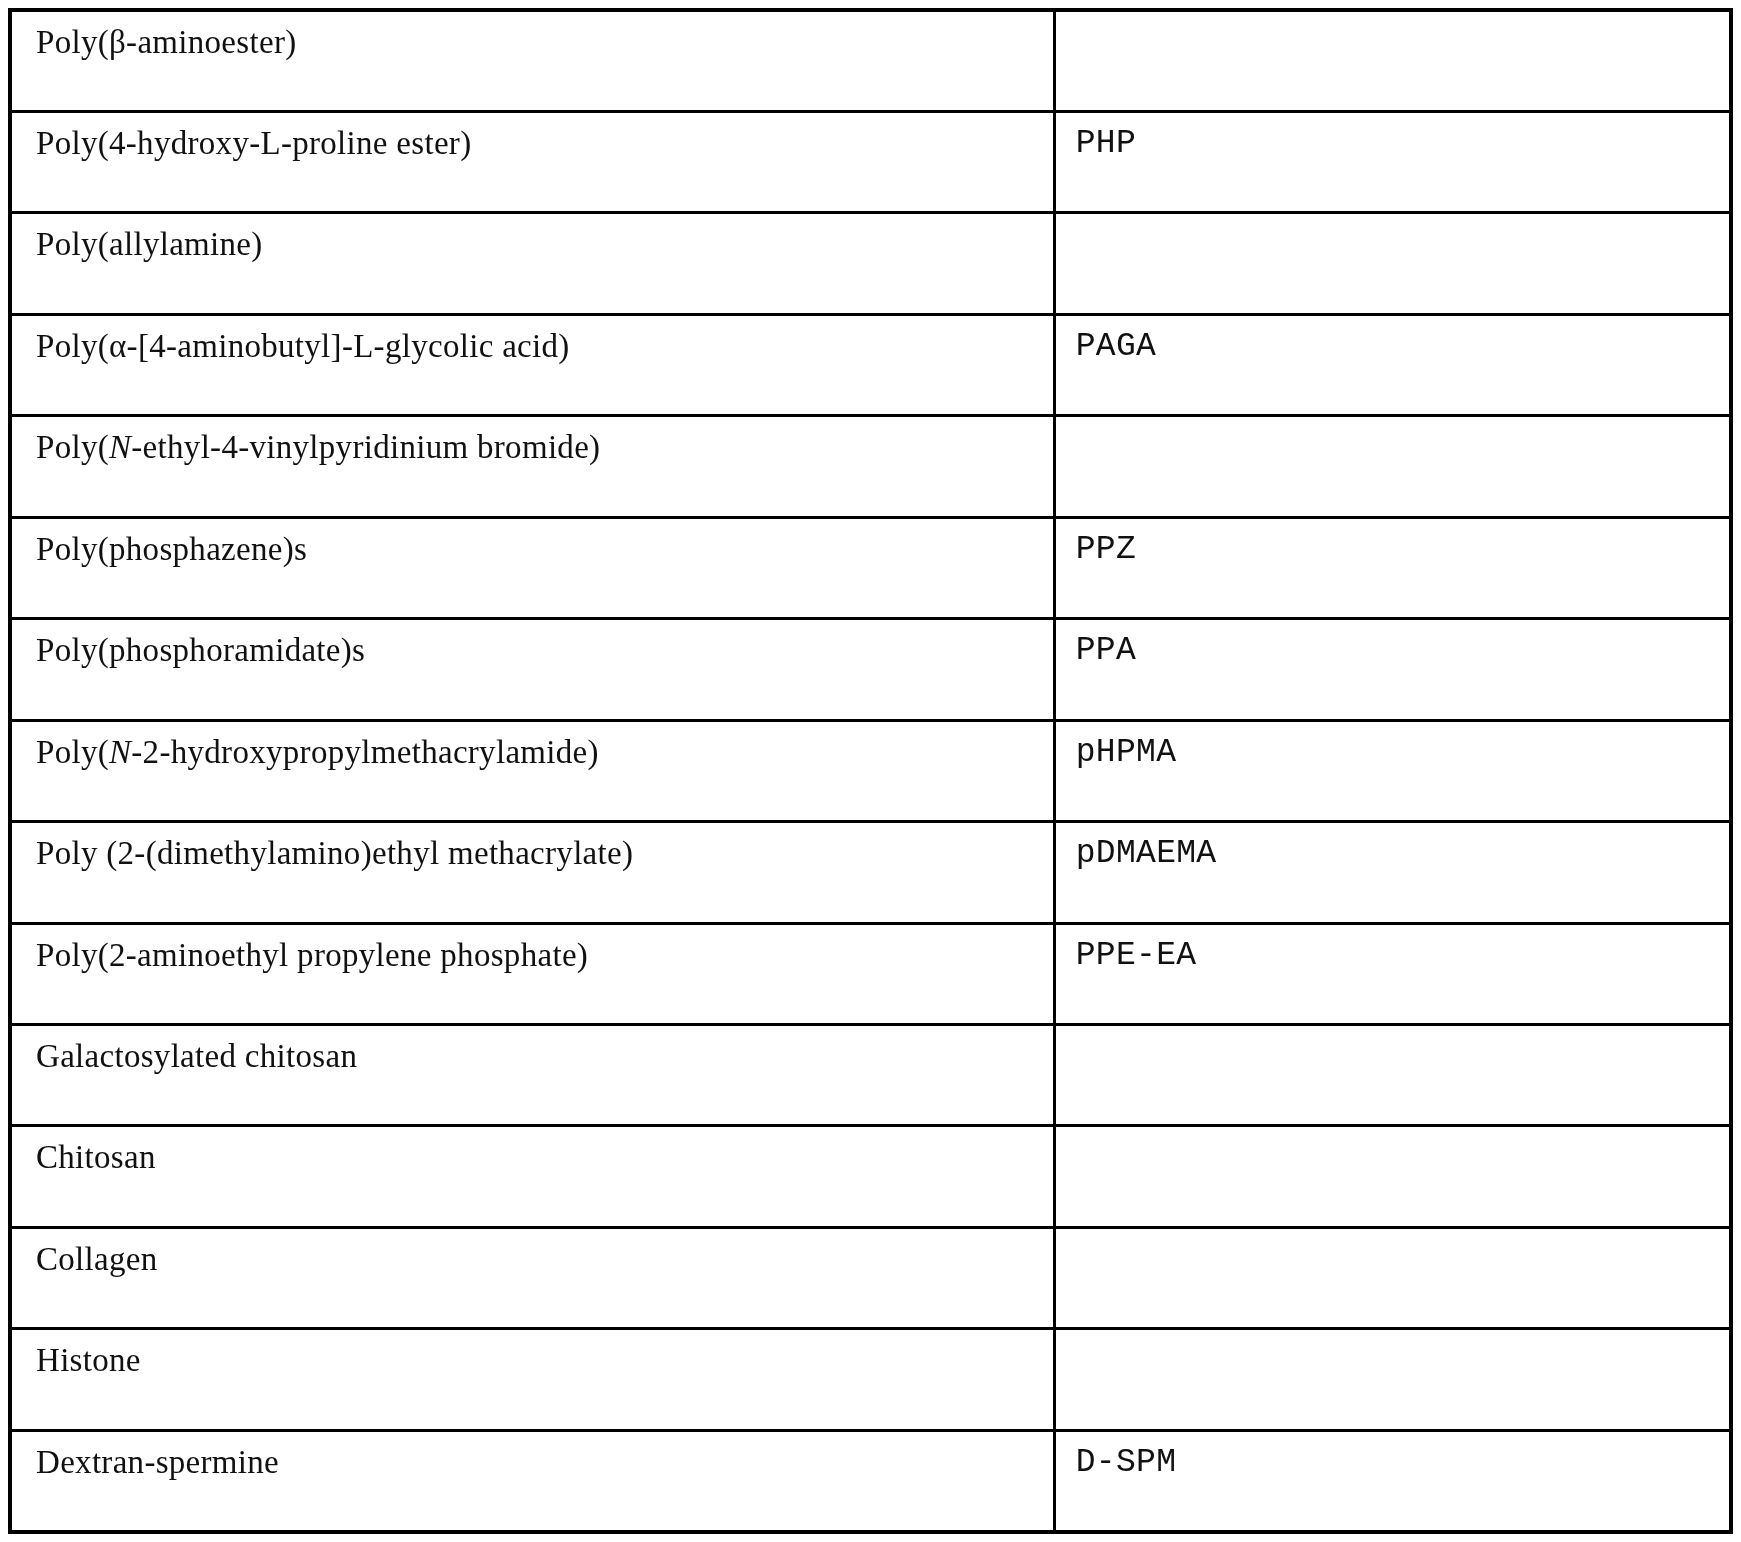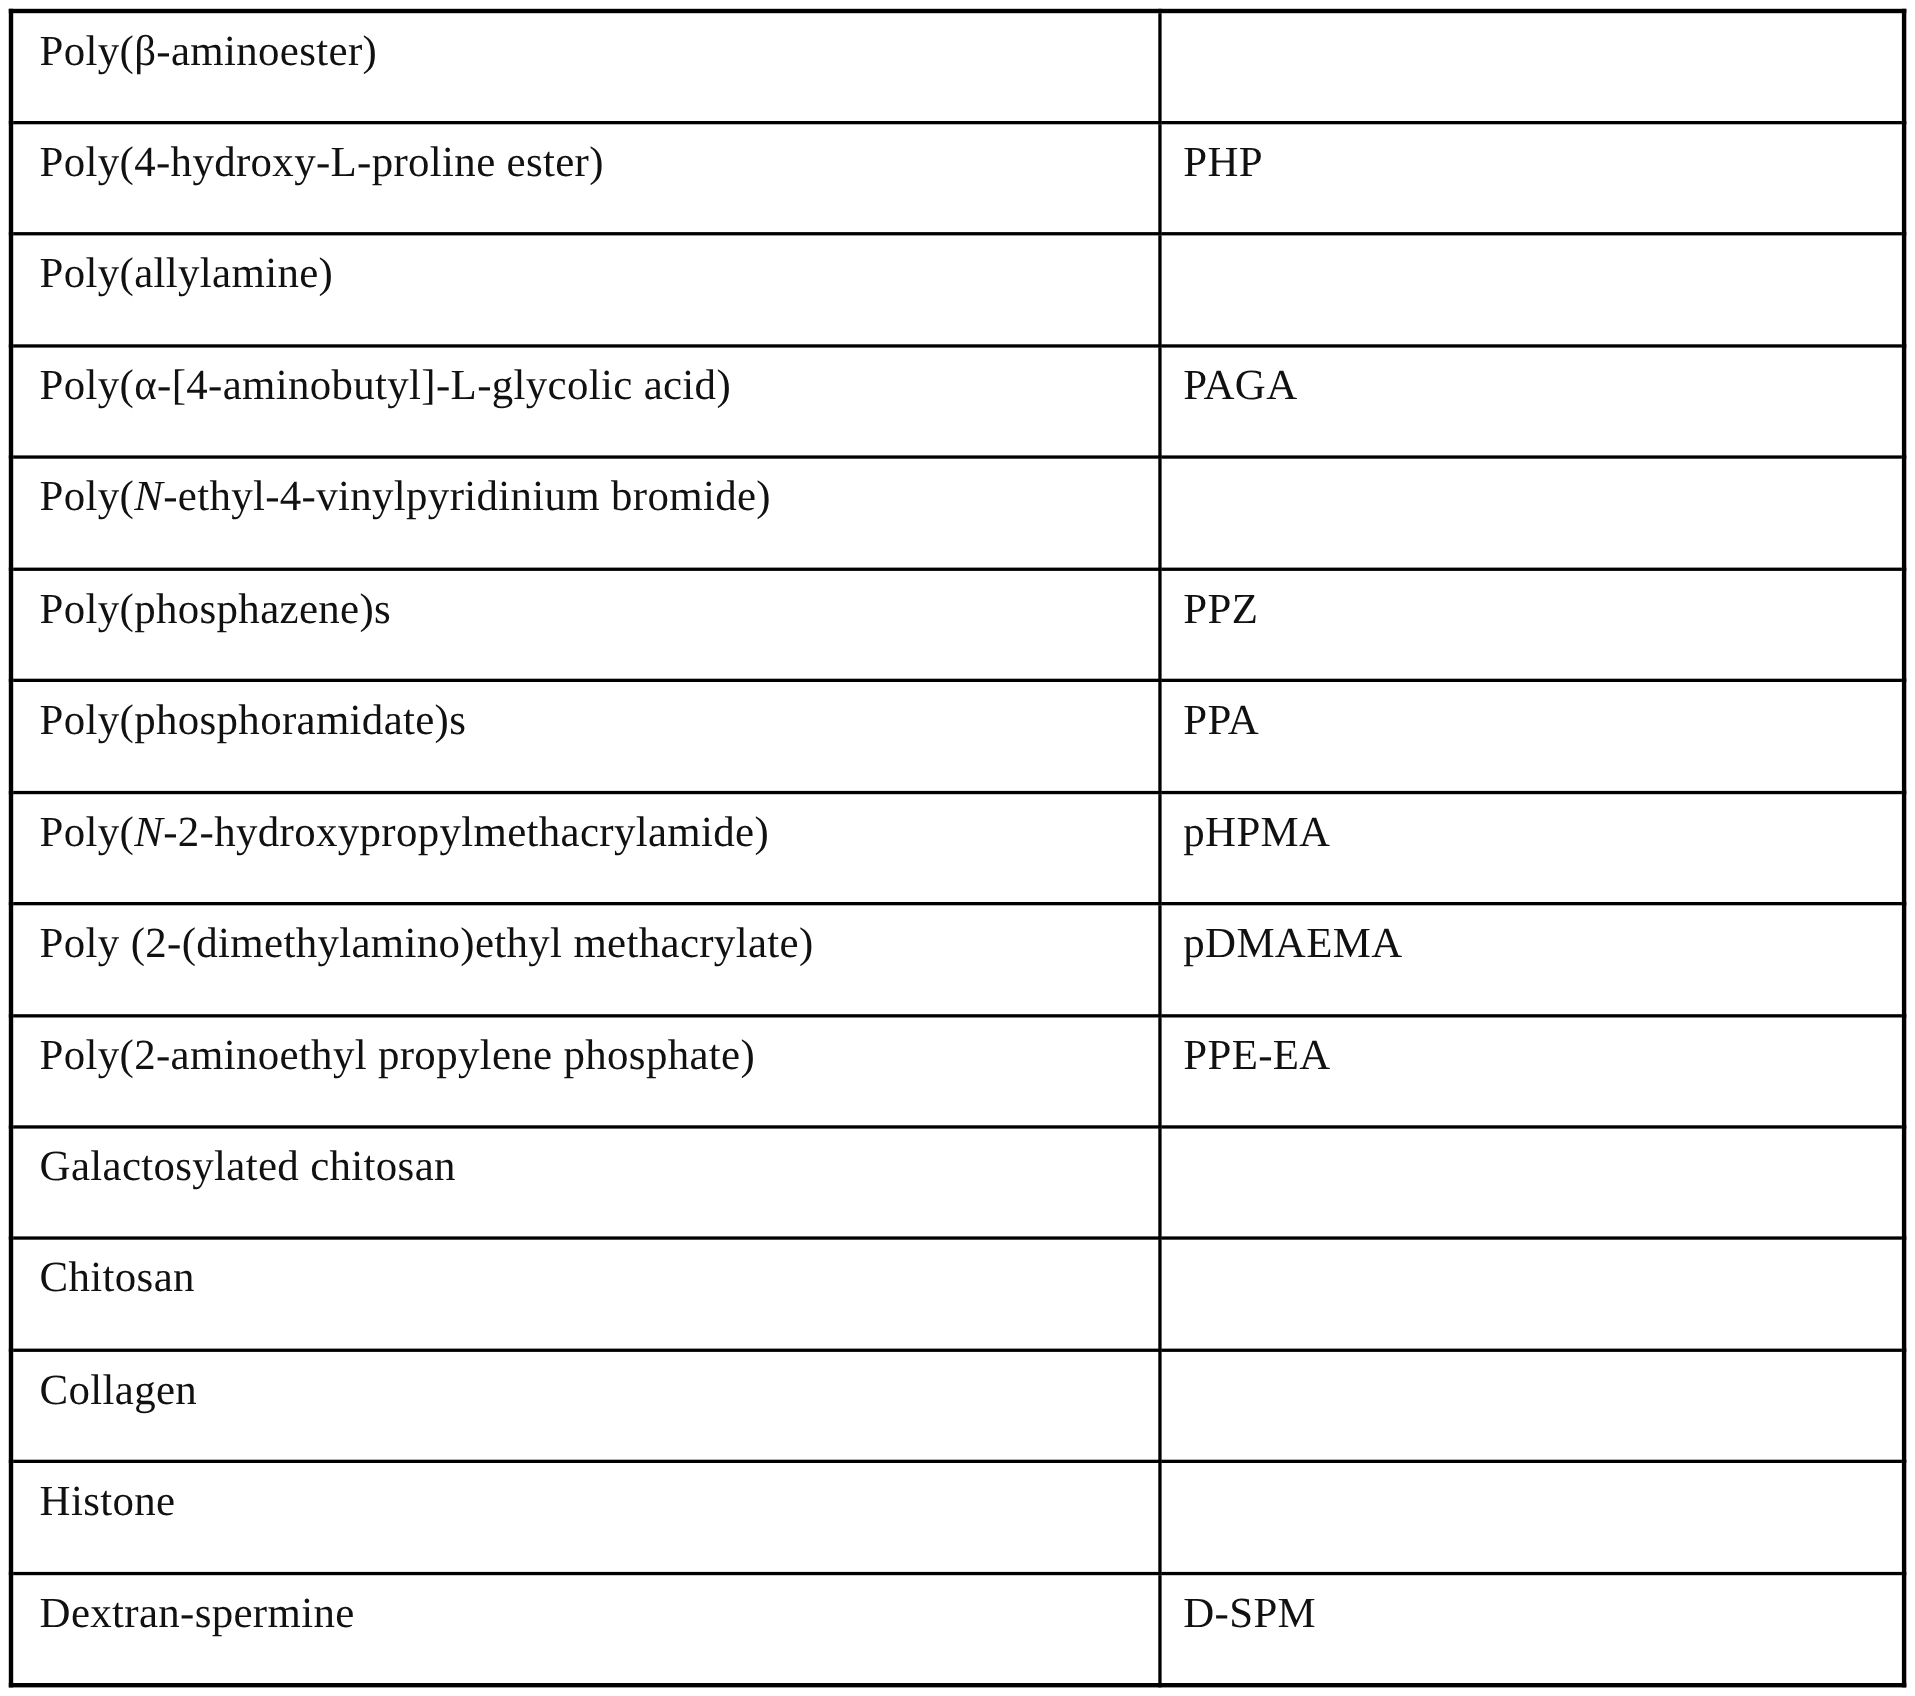--- a/index.html
+++ b/index.html
@@ -15,37 +15,38 @@
     box-sizing: border-box;
     padding: 8px 8px 8px 8px;
     font-family: "Liberation Serif", "DejaVu Serif", serif;
   }
   table.polymer-table {
     width: 100%;
     height: 100%;
     border-collapse: collapse;
     table-layout: fixed;
     border: 4px solid #000000;
-    font-size: 39px;
+    font-size: 33px;
     color: #111111;
     letter-spacing: 0.3px;
   }
   table.polymer-table td {
     border: 3px solid #000000;
     vertical-align: top;
     padding: 12px 10px 10px 24px;
     overflow: hidden;
     white-space: nowrap;
   }
   table.polymer-table td.name {
     width: 61%;
   }
   table.polymer-table td.abbr {
     width: 39%;
     padding-left: 20px;
+    font-family: Liberation Mono, monospace;
   }
   table.polymer-table tr {
     height: 84px;
   }
   .italic-seg {
     font-style: italic;
   }
 </style>
 </head>
 <body>

